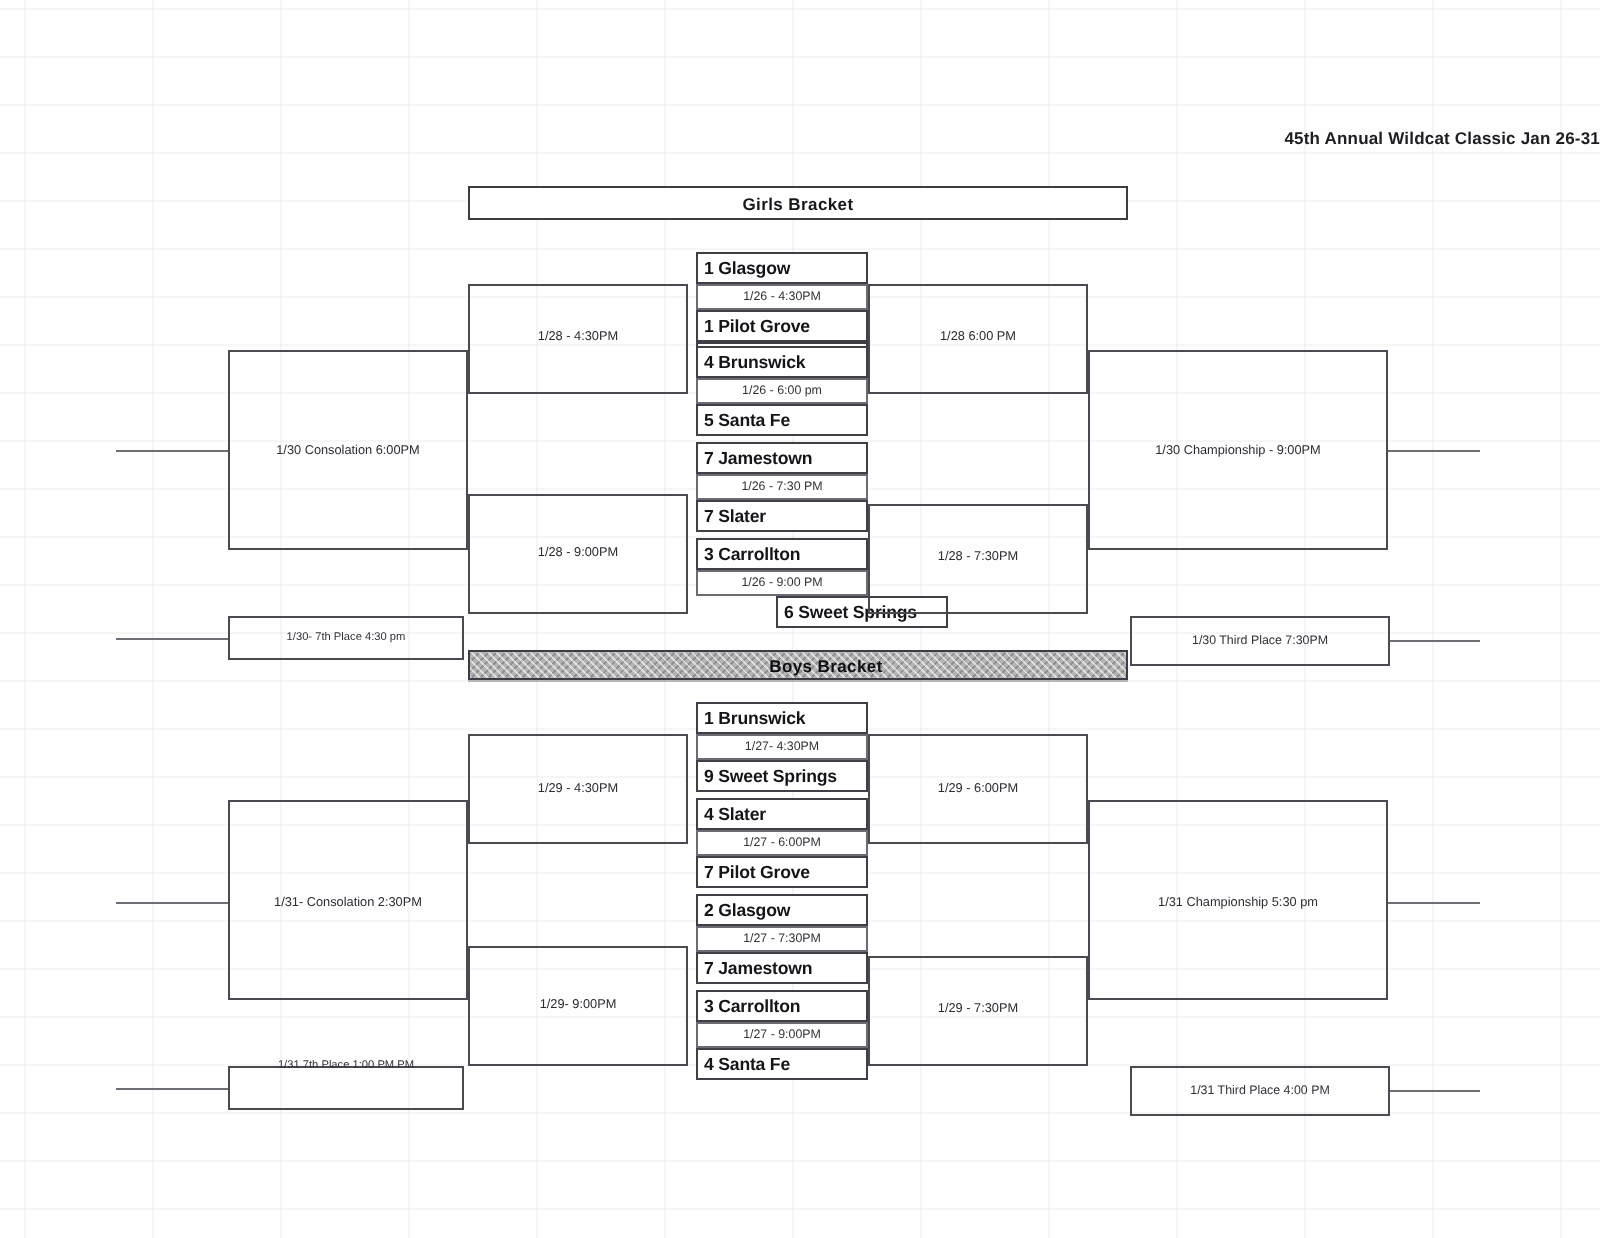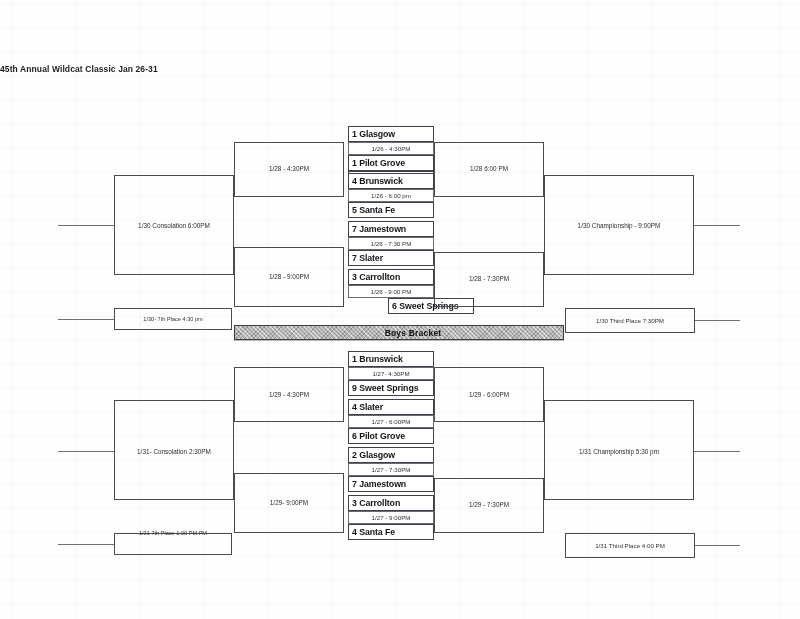--- a/index.html
+++ b/index.html
@@ -39,21 +39,21 @@
     border: 1px solid #4a4a52;
     background: transparent;
     box-sizing: border-box;
   }
   
   .doc-title {
     position: absolute;
     left: 0;
     top: 64px;
     width: 800px;
-    text-align: left;
+    text-align: right;
     font-size: 8.5px;
     font-weight: bold;
     letter-spacing: 0.1px;
     color: #1d1d22;
   }
   .bracket-banner {
     position: absolute;
     box-sizing: border-box;
     border: 1px solid #3c3c44;
     display: flex;
@@ -136,20 +136,21 @@
     white-space: nowrap;
   }
 </style>
 </head>
 <body>
 
 <div id="sheet">
 
   <div class="doc-title">45th Annual Wildcat Classic Jan 26-31</div>
 
+  <div class="bracket-banner banner-girls">Girls Bracket</div>
 
   <div class="team" style="left:348px; top:126px;">1 Glasgow</div>
   <div class="gametime" style="left:348px; top:142px;">1/26 - 4:30PM</div>
   <div class="team" style="left:348px; top:155px;">1 Pilot Grove</div>
 
   <div class="team" style="left:348px; top:171px;">4 Brunswick</div>
   <div class="gametime" style="left:348px; top:187px;"></div>
   <div class="team" style="left:348px; top:173px;">4 Brunswick</div>
   <div class="gametime" style="left:348px; top:189px;">1/26 - 6:00 pm</div>
   <div class="team" style="left:348px; top:202px;">5 Santa Fe</div>
@@ -194,21 +195,21 @@
   <div class="hline" style="left:232px; top:330px; width:0px;"></div>
 
   <div class="bracket-banner banner-boys">Boys Bracket</div>
 
   <div class="team" style="left:348px; top:351px;">1 Brunswick</div>
   <div class="gametime" style="left:348px; top:367px;">1/27- 4:30PM</div>
   <div class="team" style="left:348px; top:380px;">9 Sweet Springs</div>
 
   <div class="team" style="left:348px; top:399px;">4 Slater</div>
   <div class="gametime" style="left:348px; top:415px;">1/27 - 6:00PM</div>
-  <div class="team" style="left:348px; top:428px;">6 Pilot Grove</div>
+  <div class="team" style="left:348px; top:428px;">7 Pilot Grove</div>
 
   <div class="team" style="left:348px; top:447px;">2 Glasgow</div>
   <div class="gametime" style="left:348px; top:463px;">1/27 - 7:30PM</div>
   <div class="team" style="left:348px; top:476px;">7 Jamestown</div>
 
   <div class="team" style="left:348px; top:495px;">3 Carrollton</div>
   <div class="gametime" style="left:348px; top:511px;">1/27 - 9:00PM</div>
   <div class="team" style="left:348px; top:524px;">4 Santa Fe</div>
 
   <div class="box" style="left:434px; top:367px; width:110px; height:55px;"></div>

